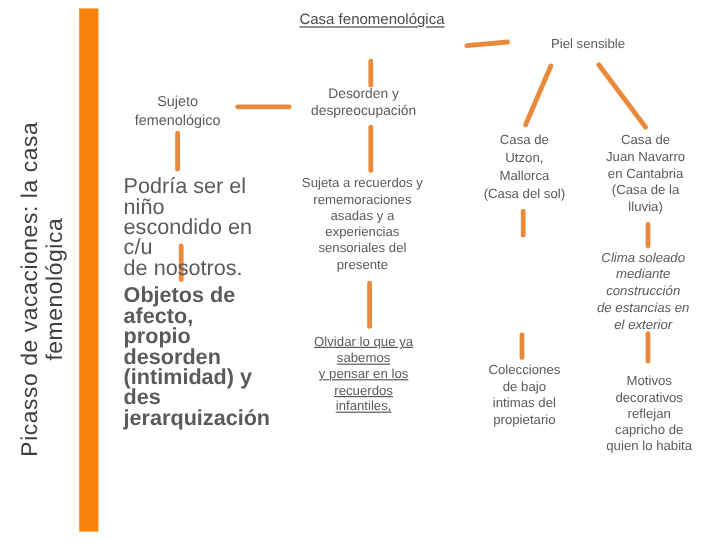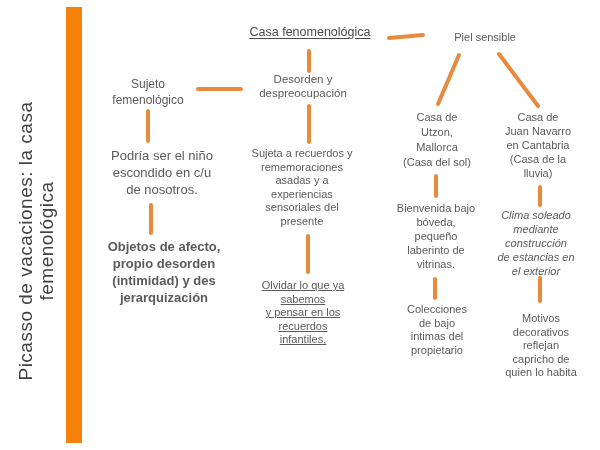--- a/index.html
+++ b/index.html
@@ -51,21 +51,21 @@
     position: absolute;
     color: var(--body-text);
     font-size: 11px;
     line-height: 13.5px;
     text-align: center;
     white-space: pre-line;
   }
   .node.lh14  { line-height: 14px; }
   .node.lh15  { line-height: 15px; }
   .node.left-align { text-align: left; }
-  .node.lg { font-size: 13px; line-height: 17px; text-align: center; }
+  .node.lg { font-size: 18px; line-height: 17px; }
   .node.md { font-size: 12px; line-height: 16px; }
   .node.root {
     font-size: 12.5px;
     line-height: 14px;
     color: var(--root-text);
     text-decoration: underline;
     text-underline-offset: 2px;
   }
 </style>
 </head>
@@ -87,23 +87,23 @@
     <line class="connector-line" x1="309" y1="106" x2="309" y2="142"></line>
     <line class="connector-line" x1="308" y1="236" x2="308" y2="272"></line>
     <line class="connector-line" x1="459" y1="55" x2="438" y2="104"></line>
     <line class="connector-line" x1="499" y1="54" x2="538" y2="106"></line>
     <line class="connector-line" x1="436" y1="176" x2="436" y2="196"></line>
     <line class="connector-line" x1="435" y1="279" x2="435" y2="298"></line>
     <line class="connector-line" x1="540" y1="187" x2="540" y2="205"></line>
     <line class="connector-line" x1="540" y1="278" x2="540" y2="301"></line>
   </svg>
 
-  <div class="node root" style="left:235px; top:25px; width:150px;">Casa fenomenológica</div>
+  <div class="node root" style="left:235px; top:9px; width:150px;">Casa fenomenológica</div>
 
-  <div class="node lh14" style="left:424px; top:30px; width:92px;text-align:right;">Piel sensible</div>
+  <div class="node lh14" style="left:444px; top:30px; width:92px;">Piel sensible</div>
 
   <div class="node md" style="left:88px; top:76px; width:120px;">Sujeto
 femenológico</div>
 
   <div class="node lh14" style="left:233px; top:72px; width:140px; font-size:11.5px;">Desorden y
 despreocupación</div>
 
   <div class="node lg left-align" style="left:103px; top:147px; width:118px;">Podría ser el niño
 escondido en c/u
 de nosotros.</div>
@@ -124,25 +124,20 @@
 sabemos
 y pensar en los
 recuerdos
 infantiles,</div>
 
   <div class="node lh15" style="left:392px; top:110px; width:90px;">Casa de
 Utzon,
 Mallorca
 (Casa del sol)</div>
 
-  <div class="node lh14" style="left:387px; top:201px; width:98px;">Bienvenida bajo
-bóveda,
-pequeño
-laberinto de
-vitrinas.</div>
 
   <div class="node" style="left:395px; top:303px; width:84px;">Colecciones
 de bajo
 intimas del
 propietario</div>
 
   <div class="node lh14" style="left:491px; top:110px; width:94px;">Casa de
 Juan Navarro
 en Cantabria
 (Casa de la

